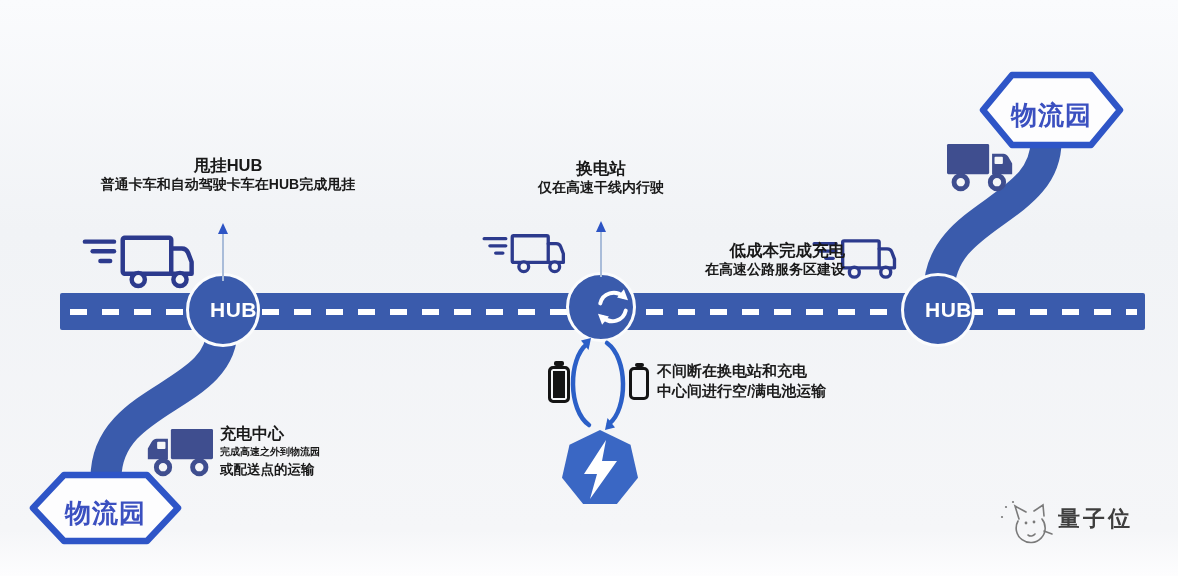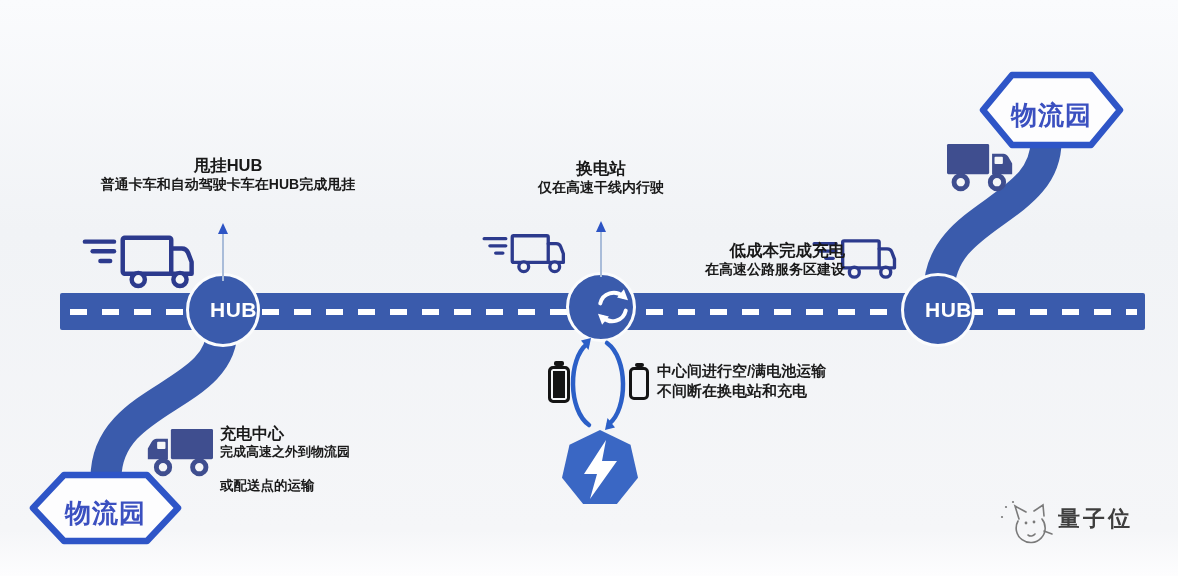--- a/index.html
+++ b/index.html
@@ -157,29 +157,29 @@
     <div class="ttl">换电站</div>
     <div class="ln">仅在高速干线内行驶</div>
   </div>
 
   <div class="abs tblock rightal" style="right:333px;top:240px;width:260px;">
     <div class="ttl">低成本完成充电</div>
     <div class="ln">在高速公路服务区建设</div>
   </div>
 
   <div class="abs note" style="left:657px;top:361px;">
+    <div>不间断在换电站和充电</div>
     <div>中心间进行空/满电池运输</div>
-    <div>不间断在换电站和充电</div>
   </div>
 
 
   <div class="abs tblock" style="left:220px;top:424px;width:260px;">
     <div class="ttl" style="font-size:16px;line-height:19px;">充电中心</div>
-    <div class="ln" style="font-size:13px;line-height:17.5px;">完成高速之外到物流园</div>
-    <div class="ln" style="font-size:13.5px;line-height:17.5px;margin-top:16px;">或配送点的运输</div>
+    <div class="ln" style="font-size:10px;line-height:17.5px;">完成高速之外到物流园</div>
+    <div class="ln" style="font-size:13.5px;line-height:17.5px;">或配送点的运输</div>
   </div>
 
   <svg class="abs" style="left:998px;top:497px;" width="58" height="58" viewBox="0 0 58 58">
     <g fill="none" stroke="#7a7a7a" stroke-width="1.6" stroke-linecap="round">
       <path d="M20 24 A 14.5 14.5 0 1 0 44 22"></path>
       <path d="M21 22 L17 9 L28 15"></path>
       <path d="M36 14 L45 8 L46 19"></path>
       <path d="M30 38 a5 5 0 0 0 7 -1"></path>
       <path d="M46 34 l8 3"></path>
     </g>

